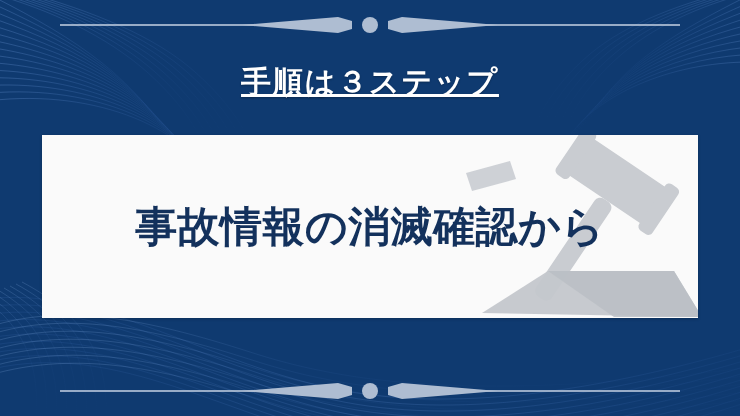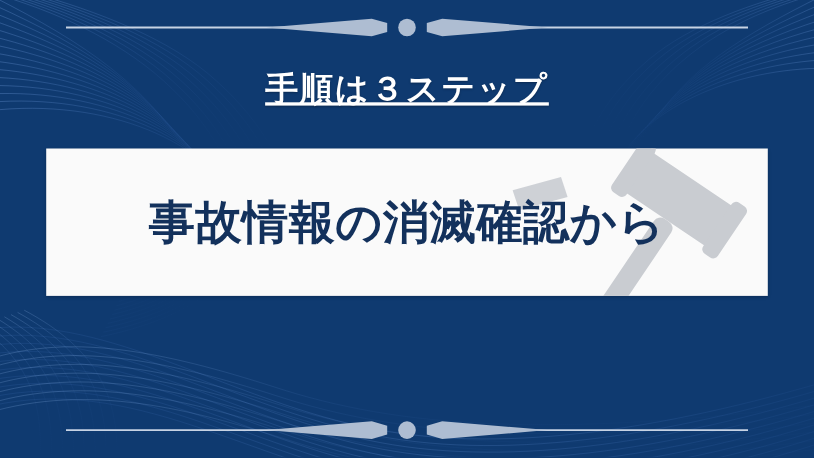--- a/index.html
+++ b/index.html
@@ -53,21 +53,21 @@
     line-height:1.2;
     text-shadow:0 1px 2px rgba(0,0,0,0.28);
     white-space:nowrap;
     text-decoration:underline;
   }
 
   
   .card {
     position:absolute;
     left:42px;  top:135px;
-    width:656px; height:134px;
+    width:656px; height:183px;
     background:#fafafa;
     overflow:hidden;
     box-shadow:0 1px 3px rgba(0,0,0,0.22);
   }
 
   
   .gavel {
     position:absolute;
     right:-6px; top:-14px;
     width:240px; height:215px;

